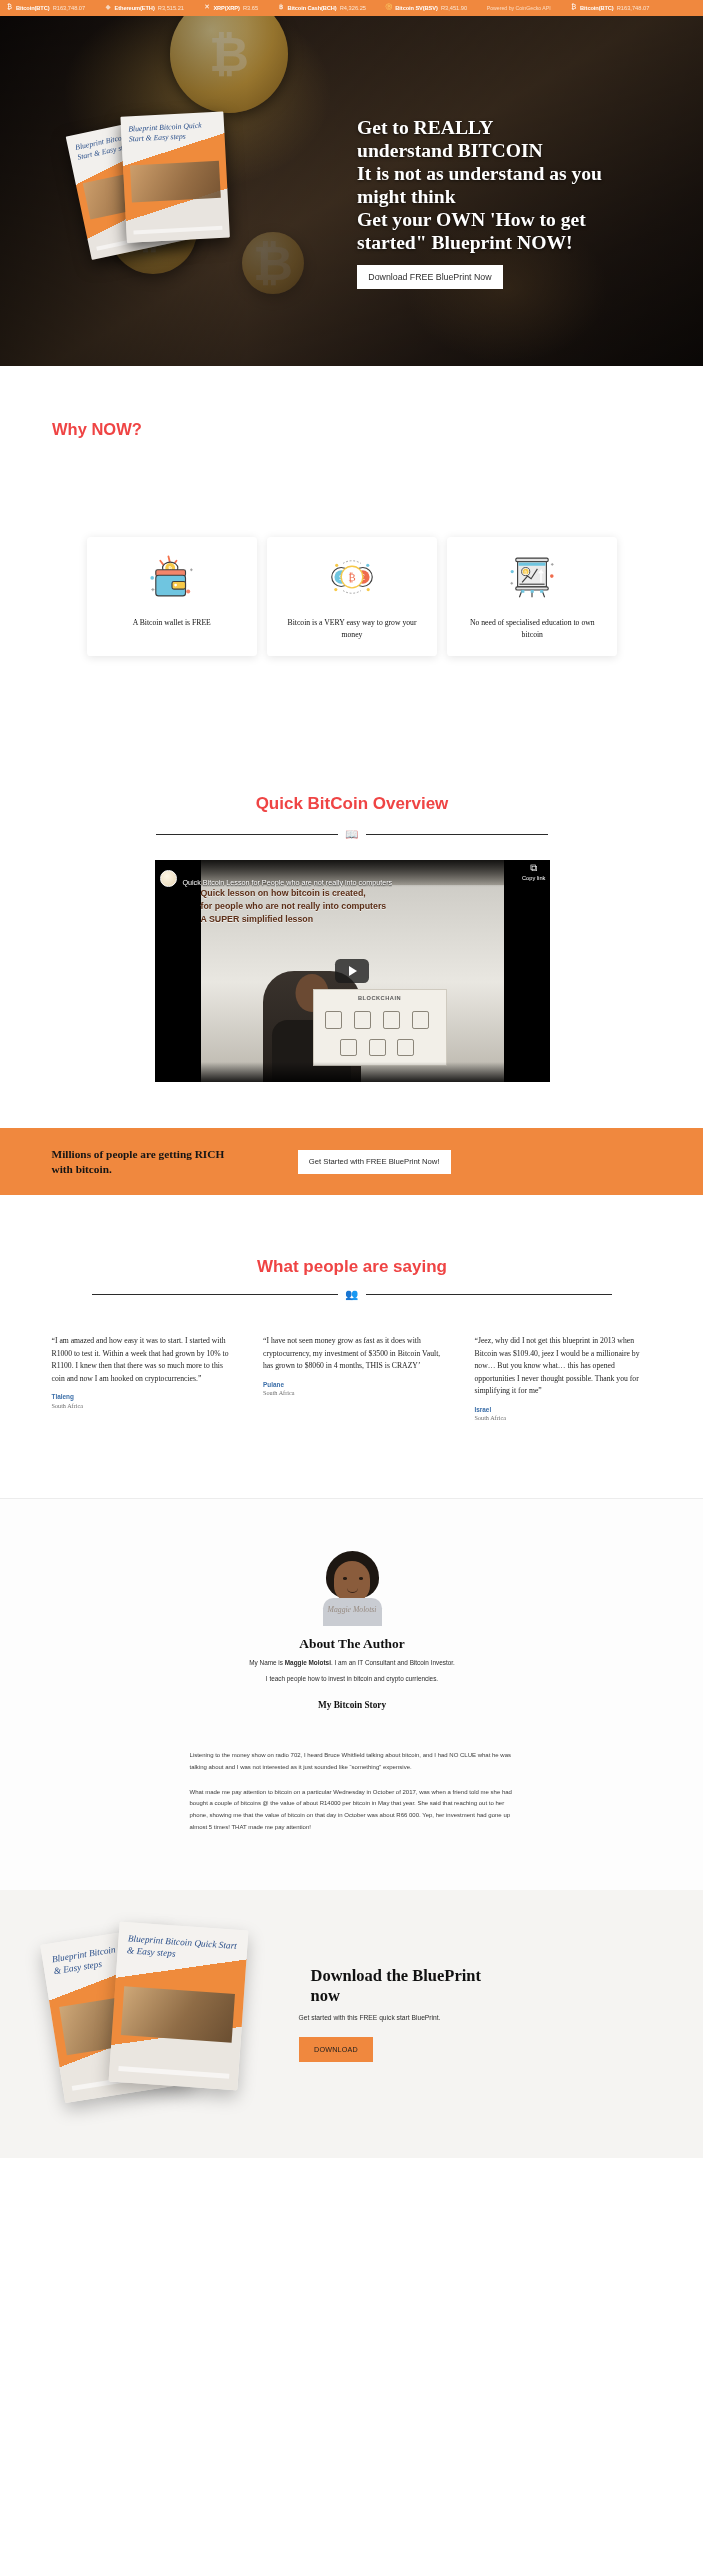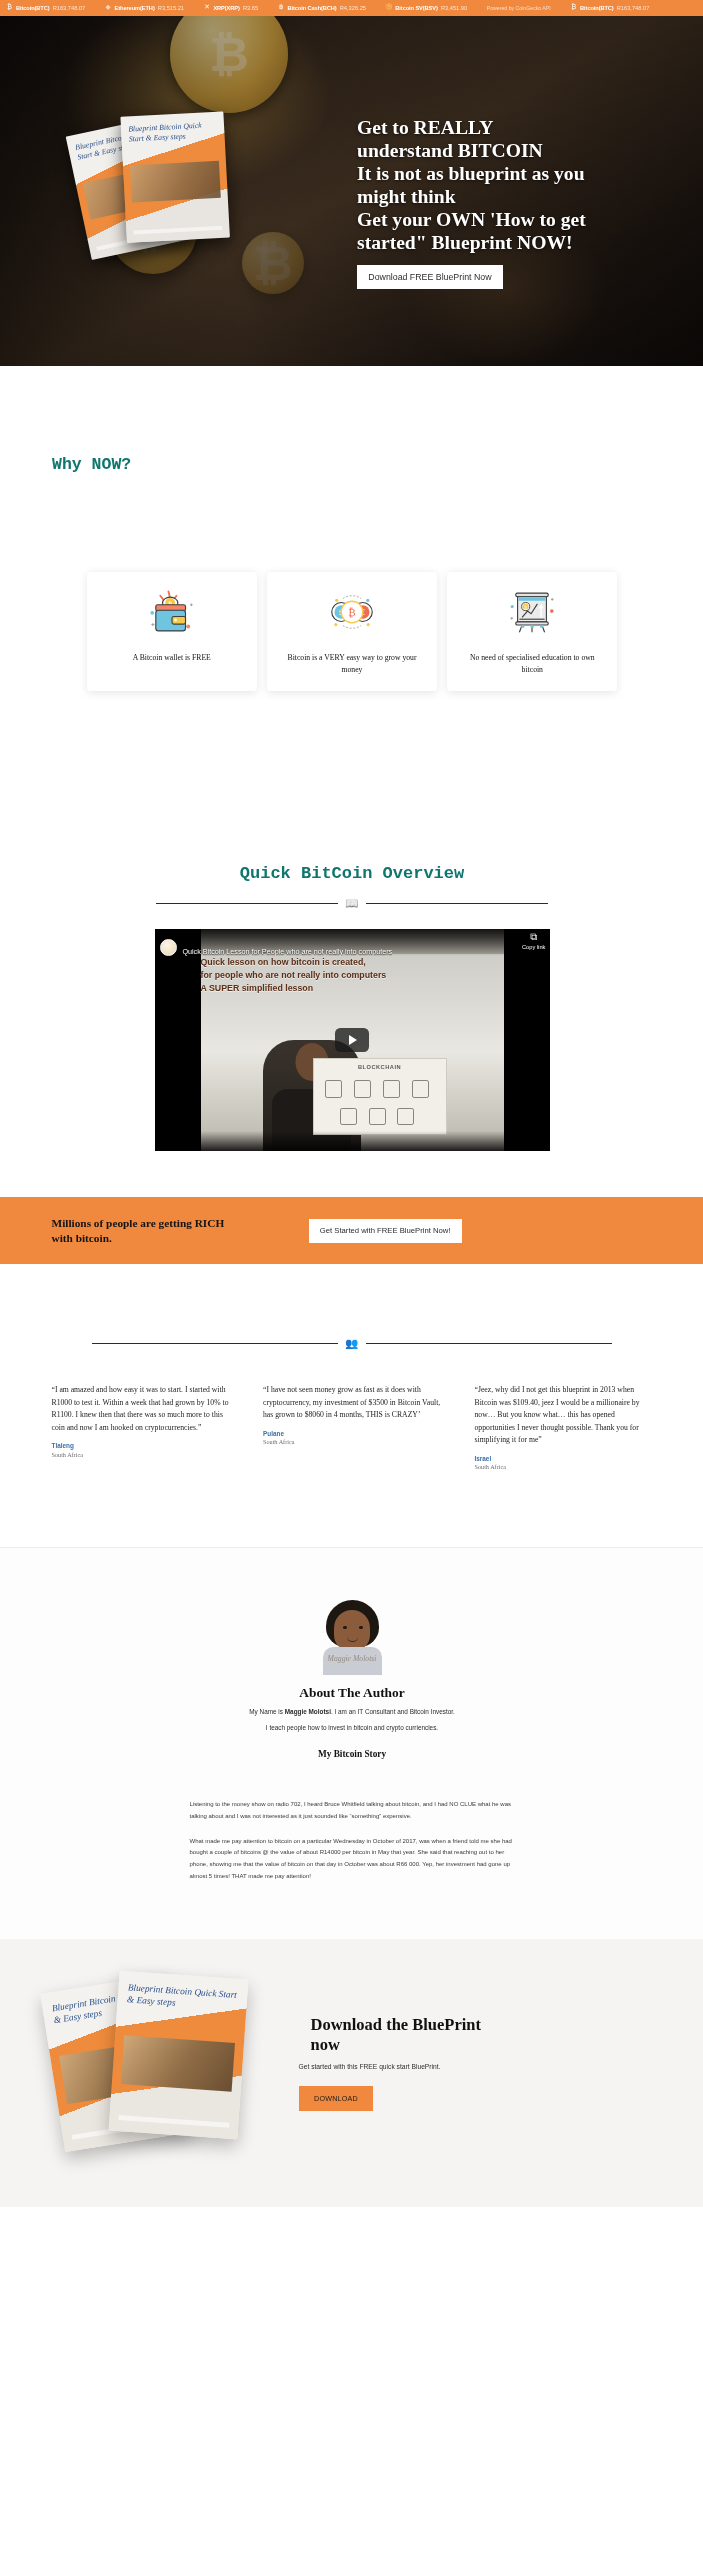--- a/index.html
+++ b/index.html
@@ -150,26 +150,25 @@
     border: none;
     cursor: pointer;
     font-family: "Liberation Sans", sans-serif;
   }
 
   
   .section { width: 704px; }
   .wrap { width: 601px; margin: 0 auto; }
 
   .sec-title {
-    font-family: Liberation Mono, monospace;
+    font-family: Liberation Sans, sans-serif;
     font-weight: bold;
     font-size: 17px;
-    color: #0f766e;
+    color: #ef4444;
     text-align: center;
-    margin-top: 35px;
   }
   .sec-title.left { text-align: left; }
 
   .divider {
     display: flex;
     align-items: center;
     justify-content: center;
     gap: 0;
     margin: 14.4px auto 0;
     width: 520px;
@@ -312,21 +311,21 @@
 
   
   .cta-band {
     background: #f0883e;
     height: 67px;
     display: flex;
     align-items: center;
   }
   .cta-band-inner {
     width: 601px; margin: 0 auto;
-    display: flex; align-items: center; gap: 41px;
+    display: flex; align-items: center; gap: 30px;
   }
   .cta-band-text {
     font-family: "Liberation Serif", serif;
     font-weight: bold;
     font-size: 11.3px;
     color: #141414;
     line-height: 1.35;
     width: 216px;
   }
   .cta-band-btn {
@@ -572,21 +571,21 @@
 &amp; Easy steps</div>
       <div class="bphoto"></div>
       <div class="bfoot"></div>
     </div>
   </div>
 
   <div class="hero-content">
     <div class="hero-title">
       <div>Get to REALLY</div>
       <div>understand BITCOIN</div>
-      <div>It is not as blueprint as you</div>
+      <div>It is not as understand as you</div>
       <div>might think</div>
       <div>Get your OWN 'How to get</div>
       <div>started" Blueprint NOW!</div>
     </div>
     <button class="hero-cta">Download FREE BluePrint Now</button>
   </div>
 </div>
 
 <div class="section why">
   <div class="sec-title left">Why NOW?</div>
@@ -711,20 +710,21 @@
   <div class="cta-band-inner">
     <div class="cta-band-text">
       <div>Millions of people are getting RICH</div>
       <div>with bitcoin.</div>
     </div>
     <button class="cta-band-btn">Get Started with FREE BluePrint Now!</button>
   </div>
 </div>
 
 <div class="section testi">
+  <div class="sec-title">What people are saying</div>
   <div class="divider">
     <div class="line"></div>
     <div class="mark">👥</div>
     <div class="line"></div>
   </div>
 
   <div class="wrap">
     <div class="testi-row">
       <div class="testi-col">
         <div class="testi-quote">“I am amazed and how easy it was to start. I started with R1000 to test it. Within a week that had grown by 10% to R1100. I knew then that there was so much more to this coin and now I am hooked on cryptocurrencies.”</div>

